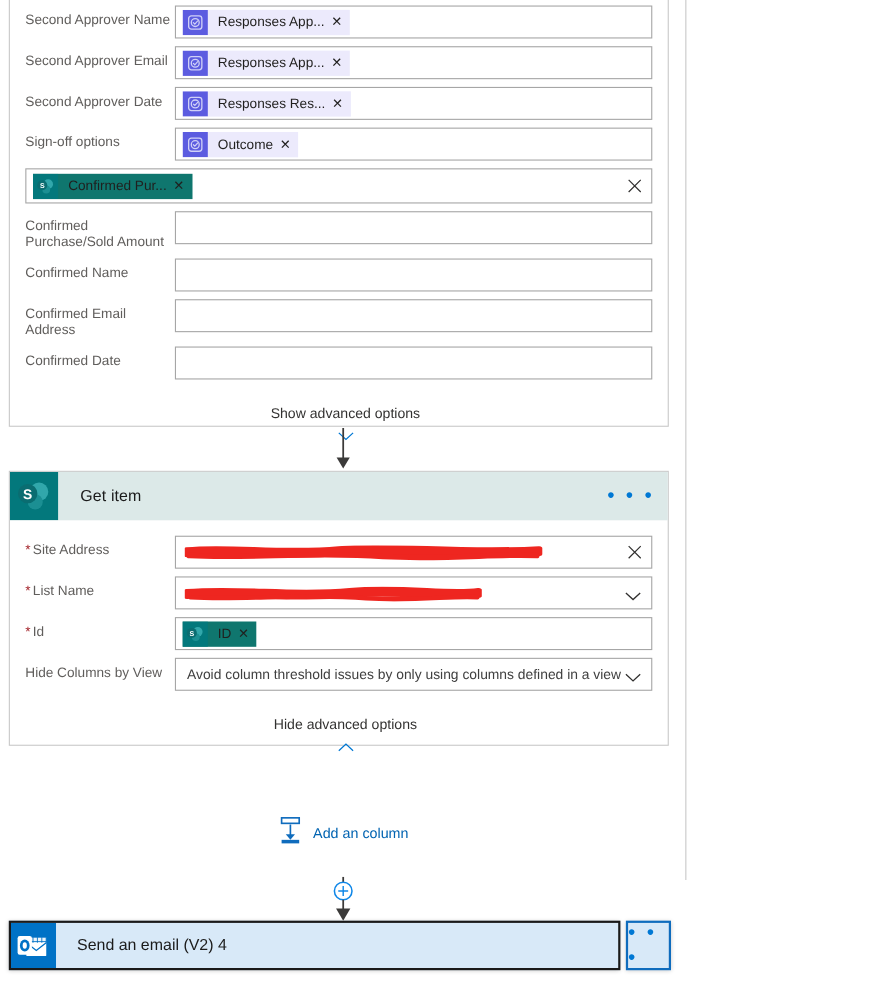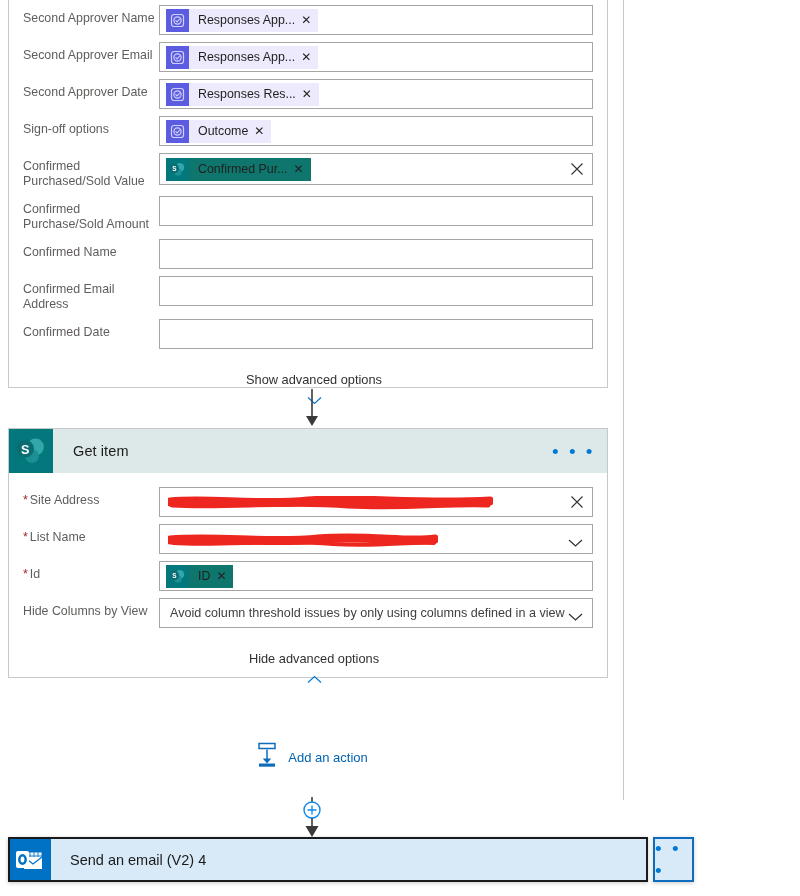--- a/index.html
+++ b/index.html
@@ -189,21 +189,21 @@
 
   
   .bottom-wrap {
     position: absolute;
     left: 8px; top: 837px;
     display: flex;
     align-items: stretch;
     gap: 5px;
   }
   .bottom-card {
-    width: 640px;
+    width: 556px;
     height: 45px;
     background: #d8e9f8;
     border: 2px solid #1a1a1a;
     display: flex;
     align-items: center;
     box-shadow: 0 1px 4px rgba(0,0,0,.22);
   }
   .bottom-card-icon {
     width: 41px; height: 41px;
     flex: 0 0 41px;
@@ -306,21 +306,20 @@
                   <path d="M9.8 11.6l1.3 1.3 2.6-2.9" fill="none" stroke="#cfd0f7" stroke-width="1.1" stroke-linecap="round"></path>
                 </svg>
             </span>
             <span class="token-label">Outcome</span>
             <span class="token-x">✕</span>
           </span>
         </div>
       </div>
 
       <div class="frow">
-        <div class="flabel">Confirmed Purchased/Sold Value</div>
         <div class="fctl tall">
           <span class="token tok-sharepoint">
             <span class="token-icon">
               <svg width="23" height="23" viewBox="0 0 23 23">
                   <rect width="23" height="23" fill="#03787c"></rect>
                   <circle cx="13.8" cy="9.4" r="4.4" fill="#31a7ab"></circle>
                   <circle cx="12.0" cy="14.2" r="3.6" fill="#1b8f93"></circle>
                   <circle cx="8.4" cy="10.4" r="4.6" fill="#0a6d71"></circle>
                   <text x="8.4" y="13.1" font-size="6.4" font-family="Liberation Sans, sans-serif" font-weight="bold" fill="#ffffff" text-anchor="middle">S</text>
                 </svg>
@@ -469,21 +468,21 @@
 
   <div class="add-action">
     <span>
       <svg width="22" height="26" viewBox="0 0 22 26">
         <rect x="3" y="1.5" width="16" height="5" fill="none" stroke="#0f6cbd" stroke-width="1.5"></rect>
         <path d="M11 7.5v11" stroke="#0f6cbd" stroke-width="1.5" fill="none"></path>
         <path d="M11 21.5l-4.2-5h8.4z" fill="#0f6cbd"></path>
         <rect x="3" y="21.5" width="16" height="3.2" fill="#0f6cbd"></rect>
       </svg>
     </span>
-    <span class="add-action-label">Add an action</span>
+    <span class="add-action-label">Add an column</span>
   </div>
 
   <div class="conn" style="top:797px;">
     <svg width="30" height="42" viewBox="0 0 30 42">
       <path d="M15 0v5" stroke="#3b3a39" stroke-width="1.6" fill="none"></path>
       <circle cx="15" cy="13" r="8" fill="#ffffff" stroke="#0f87e8" stroke-width="1.4"></circle>
       <path d="M15 8.5v9M10.5 13h9" stroke="#0f87e8" stroke-width="1.3" fill="none"></path>
       <path d="M15 21v9" stroke="#3b3a39" stroke-width="1.6" fill="none"></path>
       <path d="M15 40l-6.5-11h13z" fill="#3b3a39"></path>
     </svg>

